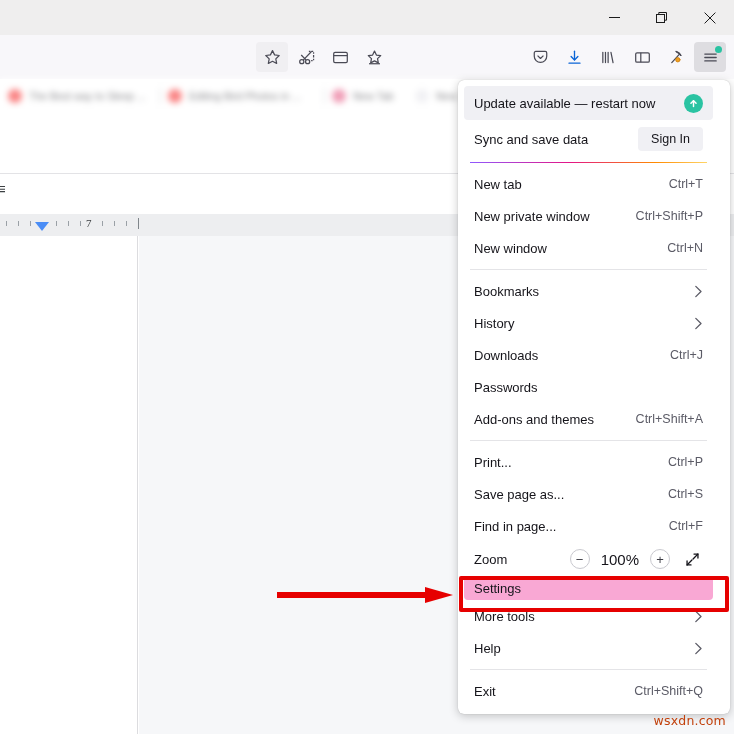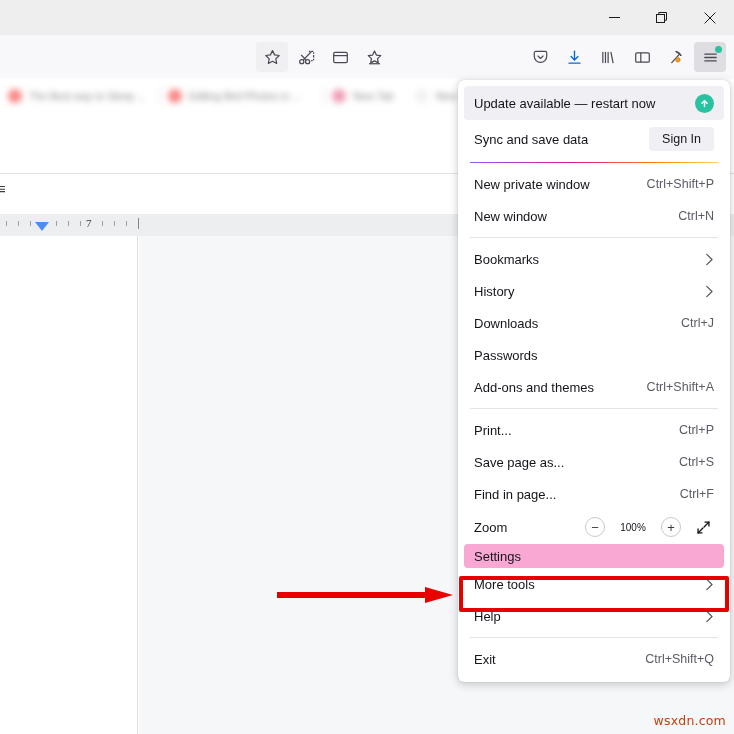--- a/index.html
+++ b/index.html
@@ -191,21 +191,21 @@
   }
 
   
   .menu-panel {
     position: absolute;
     left: 458px; top: 80px;
     width: 272px;
     background: #ffffff;
     border-radius: 6px;
     box-shadow: 0 2px 10px rgba(0,0,0,0.22), 0 0 1px rgba(0,0,0,0.28);
-    padding: 6px 0 7px 0;
+    padding: 6px 11px 7px 0;
     font-size: 13px;
     color: #15141a;
   }
 
   .menu-row {
     position: relative;
     display: flex;
     align-items: center;
     height: 32px;
     margin: 0 6px;
@@ -274,21 +274,21 @@
     border-radius: 50%;
     border: 1px solid #c9c9cf;
     display: flex;
     align-items: center;
     justify-content: center;
     color: #3a3a42;
     font-size: 13px;
     line-height: 1;
   }
   .zoom-level {
-    font-size: 10px;
+    font-size: 15px;
     color: #15141a;
     min-width: 34px;
     text-align: center;
   }
   .zoom-expand {
     width: 22px; height: 22px;
     display: flex;
     align-items: center;
     justify-content: center;
     color: #15141a;
@@ -488,20 +488,24 @@
       </span>
     </div>
 
     <div class="menu-row row-sync">
       <span class="label">Sync and save data</span>
       <button class="signin-btn">Sign In</button>
     </div>
 
     <div class="gradient-sep"></div>
 
+    <div class="menu-row">
+      <span class="label">New tab</span>
+      <span class="shortcut">Ctrl+T</span>
+    </div>
     <div class="menu-row">
       <span class="label">New private window</span>
       <span class="shortcut">Ctrl+Shift+P</span>
     </div>
     <div class="menu-row">
       <span class="label">New window</span>
       <span class="shortcut">Ctrl+N</span>
     </div>
 
     <div class="sep"></div>

